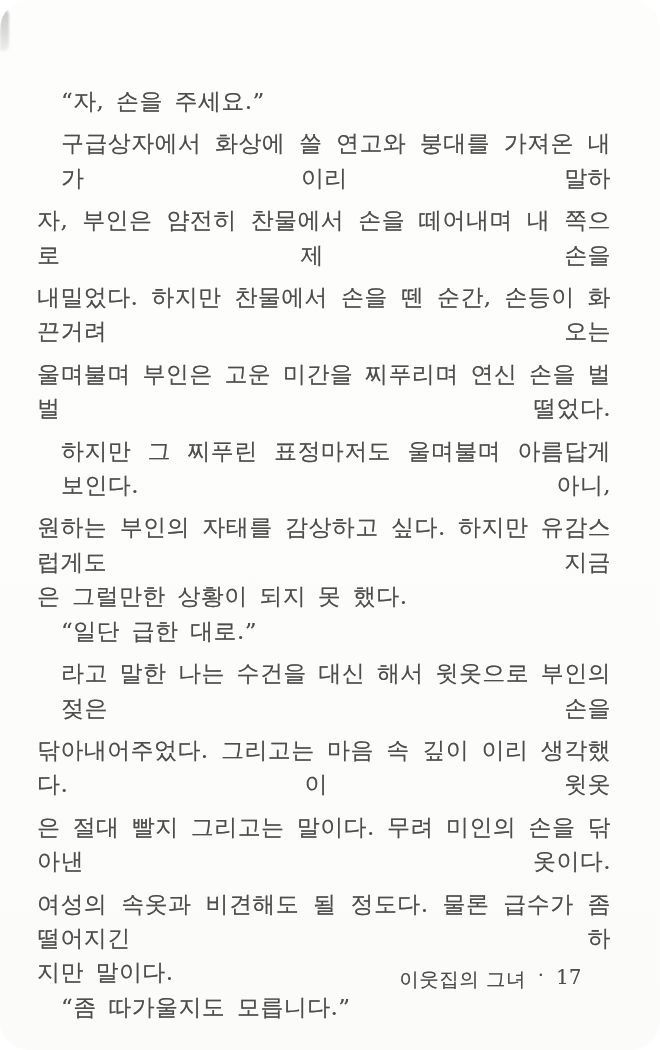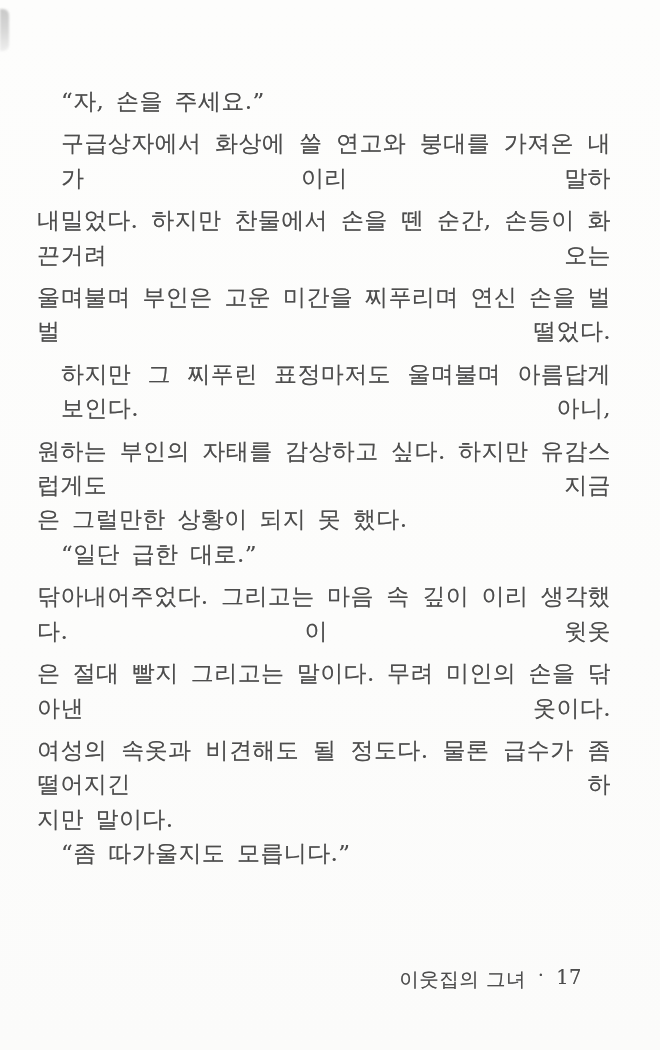--- a/index.html
+++ b/index.html
@@ -7,20 +7,21 @@
     padding: 0;
     background: #ffffff;
   }
   .page {
     position: relative;
     width: 660px;
     height: 1050px;
     background: linear-gradient(180deg, #fdfdfc 0%, #fcfcfb 60%, #fbfbfa 100%);
     overflow: hidden;
     font-family: "DejaVu Serif", "Liberation Serif", serif;
+    border-radius: 29px;
   }
   
   .artifact {
     position: absolute;
     left: 0;
     top: 9px;
     width: 9px;
     height: 42px;
     background: linear-gradient(180deg, #9f9f9f 0%, #bdbdbd 55%, #e3e3e3 100%);
     border-radius: 0 6px 6px 0;
@@ -64,26 +65,28 @@
 </style>
 </head>
 <body>
 
 <div class="page">
   <div class="artifact"></div>
 
   <div class="text-block" id="text-block">
       <div class="line indent">“자, 손을 주세요.”</div>
       <div class="line indent justify">구급상자에서 화상에 쓸 연고와 붕대를 가져온 내가 이리 말하</div>
+      <div class="line justify">자, 부인은 얌전히 찬물에서 손을 떼어내며 내 쪽으로 제 손을</div>
       <div class="line justify">내밀었다. 하지만 찬물에서 손을 뗀 순간, 손등이 화끈거려 오는</div>
       <div class="line justify">울며불며 부인은 고운 미간을 찌푸리며 연신 손을 벌벌 떨었다.</div>
       <div class="line indent justify">하지만 그 찌푸린 표정마저도 울며불며 아름답게 보인다. 아니,</div>
       <div class="line justify">원하는 부인의 자태를 감상하고 싶다. 하지만 유감스럽게도 지금</div>
       <div class="line">은 그럴만한 상황이 되지 못 했다.</div>
       <div class="line indent">“일단 급한 대로.”</div>
+      <div class="line indent justify">라고 말한 나는 수건을 대신 해서 윗옷으로 부인의 젖은 손을</div>
       <div class="line justify">닦아내어주었다. 그리고는 마음 속 깊이 이리 생각했다. 이 윗옷</div>
       <div class="line justify">은 절대 빨지 그리고는 말이다. 무려 미인의 손을 닦아낸 옷이다.</div>
       <div class="line justify">여성의 속옷과 비견해도 될 정도다. 물론 급수가 좀 떨어지긴 하</div>
       <div class="line">지만 말이다.</div>
       <div class="line indent">“좀 따가울지도 모릅니다.”</div>
     </div>
 
   <div class="footer">
     <span>이웃집의 그녀</span>
     <span class="dot">·</span>

